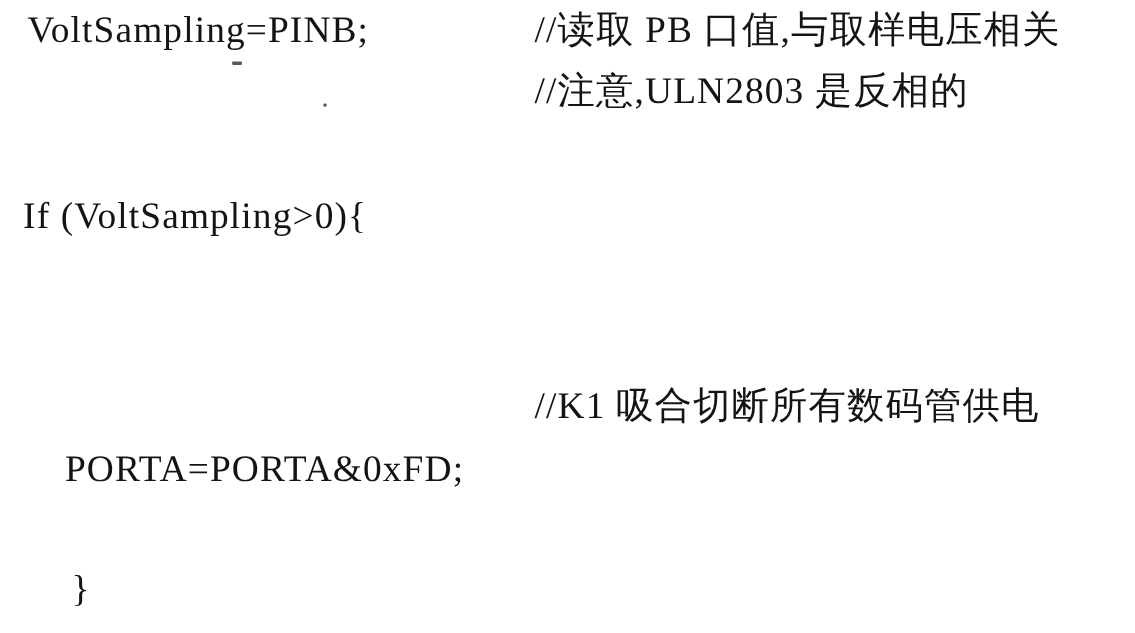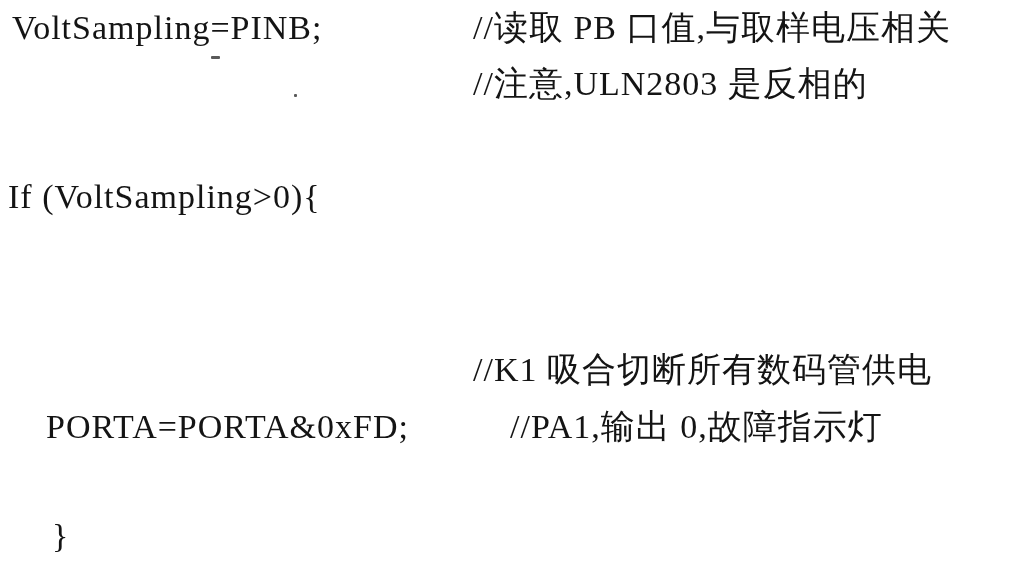--- a/index.html
+++ b/index.html
@@ -15,20 +15,21 @@
     overflow: hidden;
     font-family: "Liberation Serif", "DejaVu Serif", serif;
     font-size: 34px;
     line-height: 1.25;
     color: #141414;
     letter-spacing: 1px;
   }
   .t {
     position: absolute;
     white-space: pre;
+    margin-left: 13px;
   }
   .cmt-inline {
     white-space: pre;
   }
   .speck {
     position: absolute;
     background: #5a5a5a;
     border-radius: 1px;
   }
   .speck.dash {
@@ -51,21 +52,20 @@
   <span class="t" style="top:63px; left:473px">//注意,ULN2803 是反相的</span>
 
 
   <span class="t" style="top:176px; left:8px">If (VoltSampling&gt;0){</span>
 
 
 
   <span class="t" style="top:349px; left:473px">//K1 吸合切断所有数码管供电</span>
 
   <span class="t" style="top:406px; left:46px">PORTA=PORTA&amp;0xFD;</span>
-  <span class="t" style="top:406px; left:510px">//PA1,输出 0,故障指示灯</span>
 
 
   <span class="t" style="top:515px; left:52px">}</span>
 
   <div class="speck dash" style="top:56px; left:211px"></div>
   <div class="speck dot" style="top:94px; left:294px"></div>
 
 </div>
 
 </body></html>

